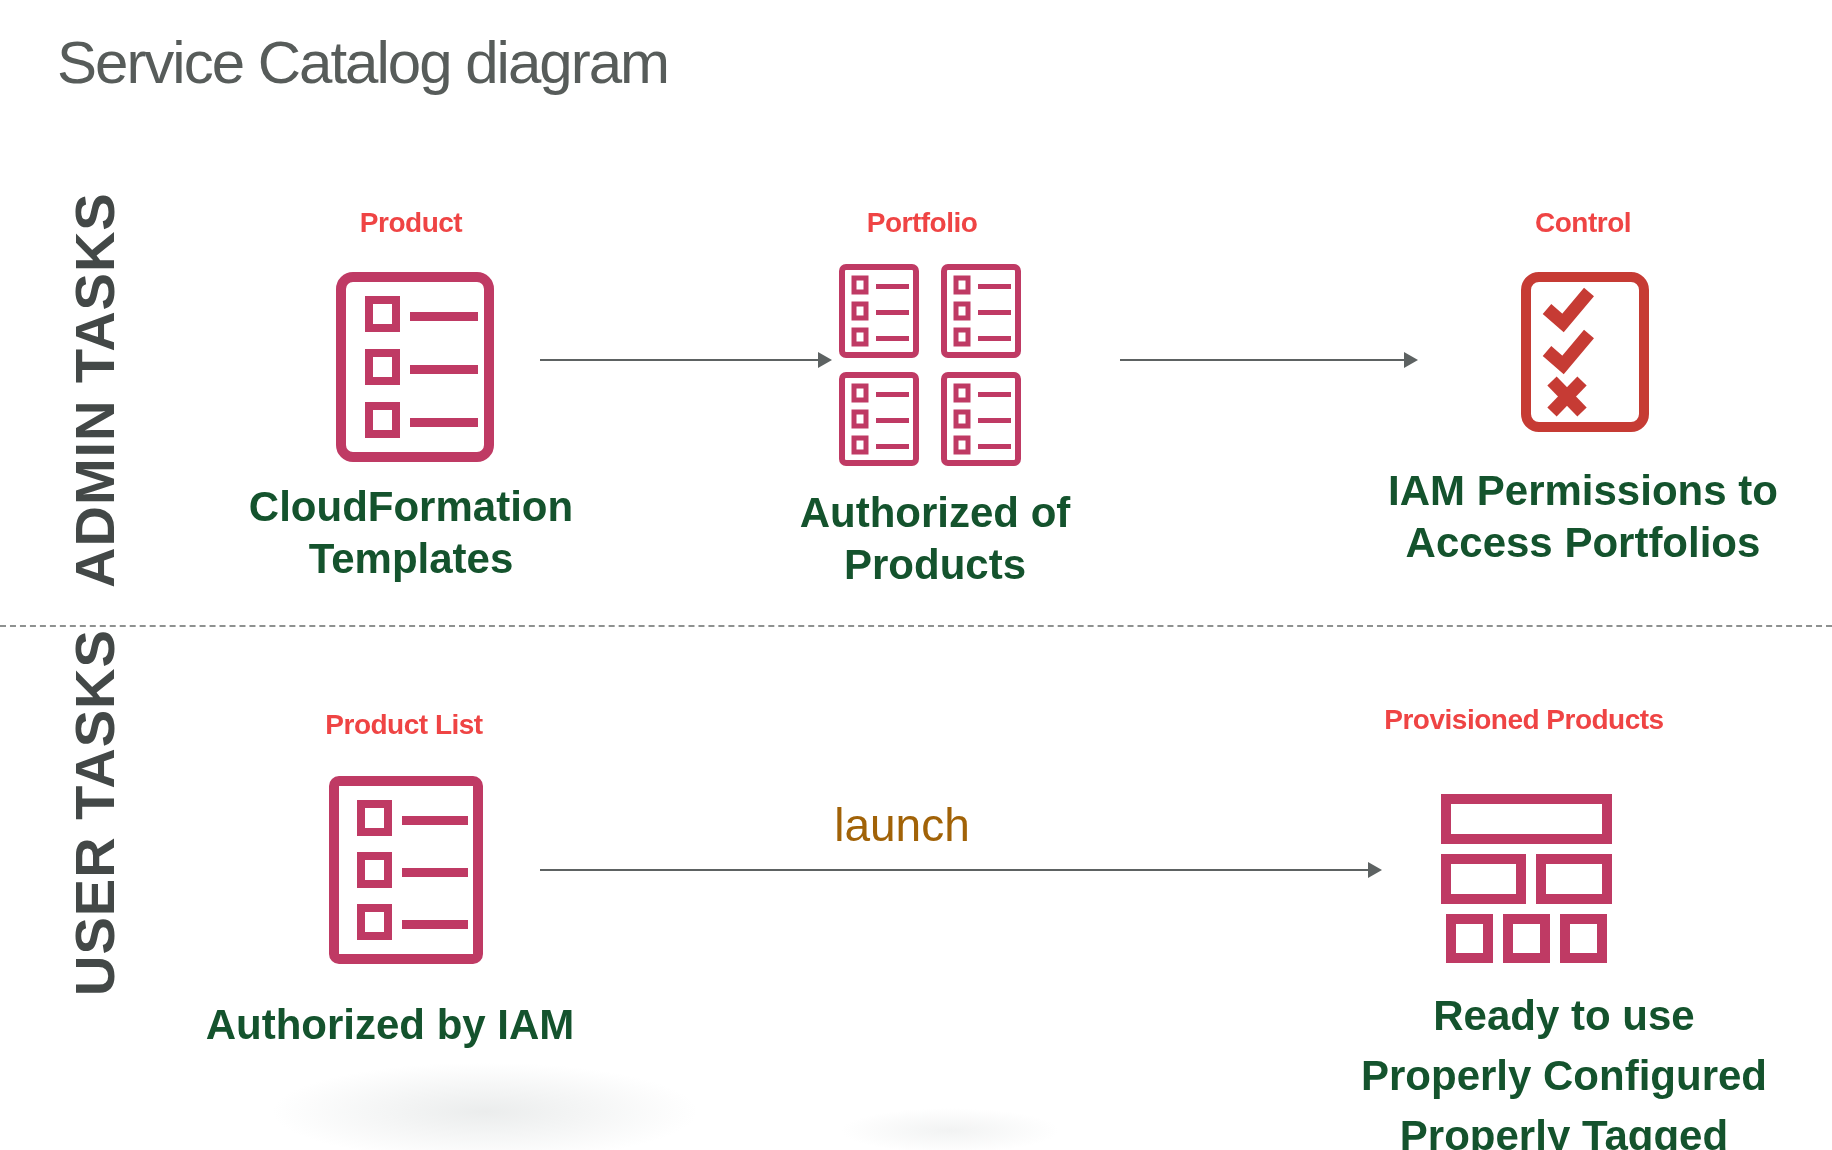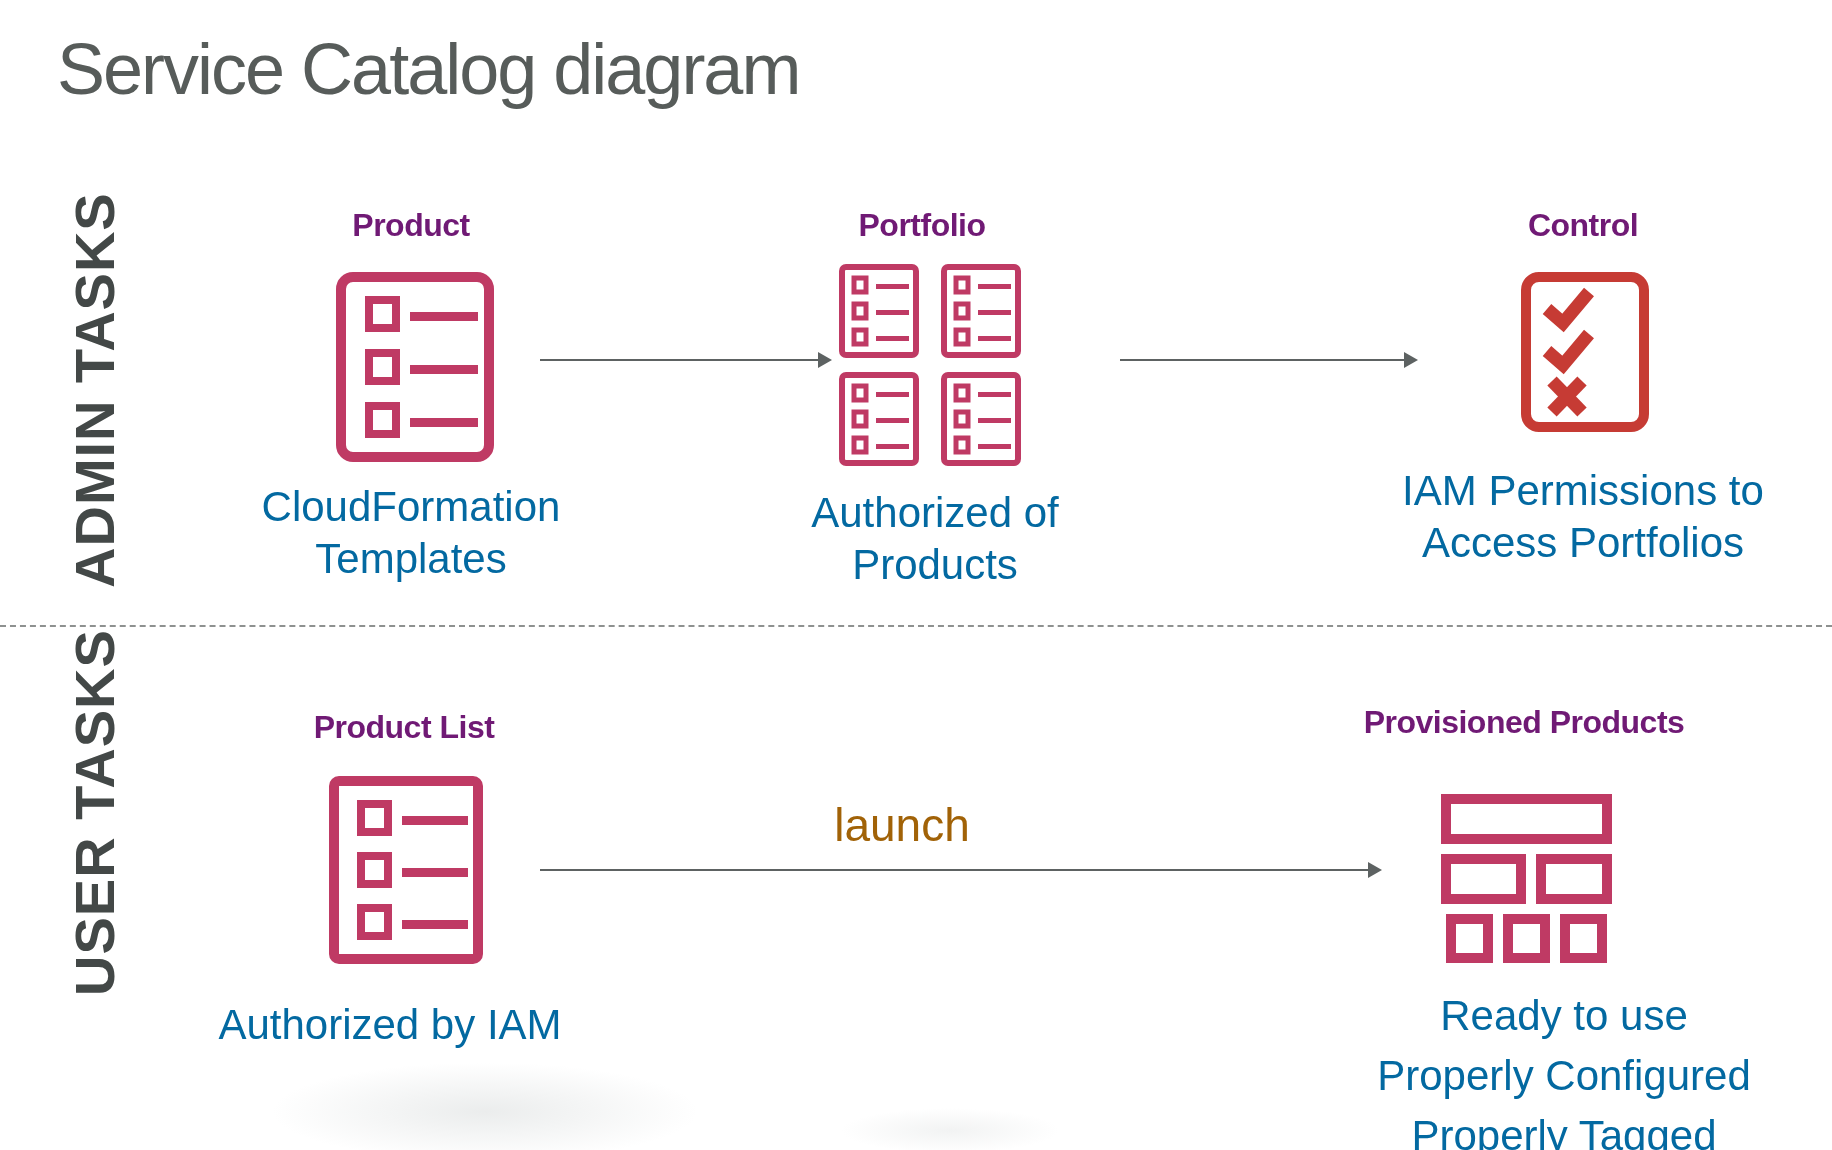--- a/index.html
+++ b/index.html
@@ -12,21 +12,21 @@
     height: 1150px;
     position: relative;
     overflow: hidden;
     font-family: "Liberation Sans", sans-serif;
     color: #4a4f4e;
   }
   .abs { position: absolute; }
 
   .slide-title {
     left: 57px; top: 28px;
-    font-size: 72px;
+    font-size: 60px;
     font-weight: 300;
     letter-spacing: -2px;
     color: #575c5a;
     white-space: nowrap;
   }
 
   .rot-label {
     font-size: 56px;
     font-weight: 700;
     letter-spacing: 1px;
@@ -34,32 +34,32 @@
     white-space: nowrap;
     transform: rotate(-90deg);
     transform-origin: 0 0;
     height: 58px;
     line-height: 58px;
   }
   .rot-admin { left: 66px; top: 588px; width: 386px; }
   .rot-user  { left: 66px; top: 996px; width: 312px; }
 
   .heading {
-    font-size: 32px;
+    font-size: 28px;
     font-weight: 700;
     letter-spacing: -0.5px;
-    color: #701a75;
+    color: #ef4444;
     text-align: center;
     white-space: nowrap;
   }
 
   .caption {
     font-size: 42px;
-    font-weight: 400;
-    color: #0369a1;
+    font-weight: 700;
+    color: #14532d;
     text-align: center;
     line-height: 52px;
     white-space: pre-line;
   }
 
   .launch-label {
     font-size: 46px;
     font-weight: 300;
     color: #a16207;
     text-align: center;

